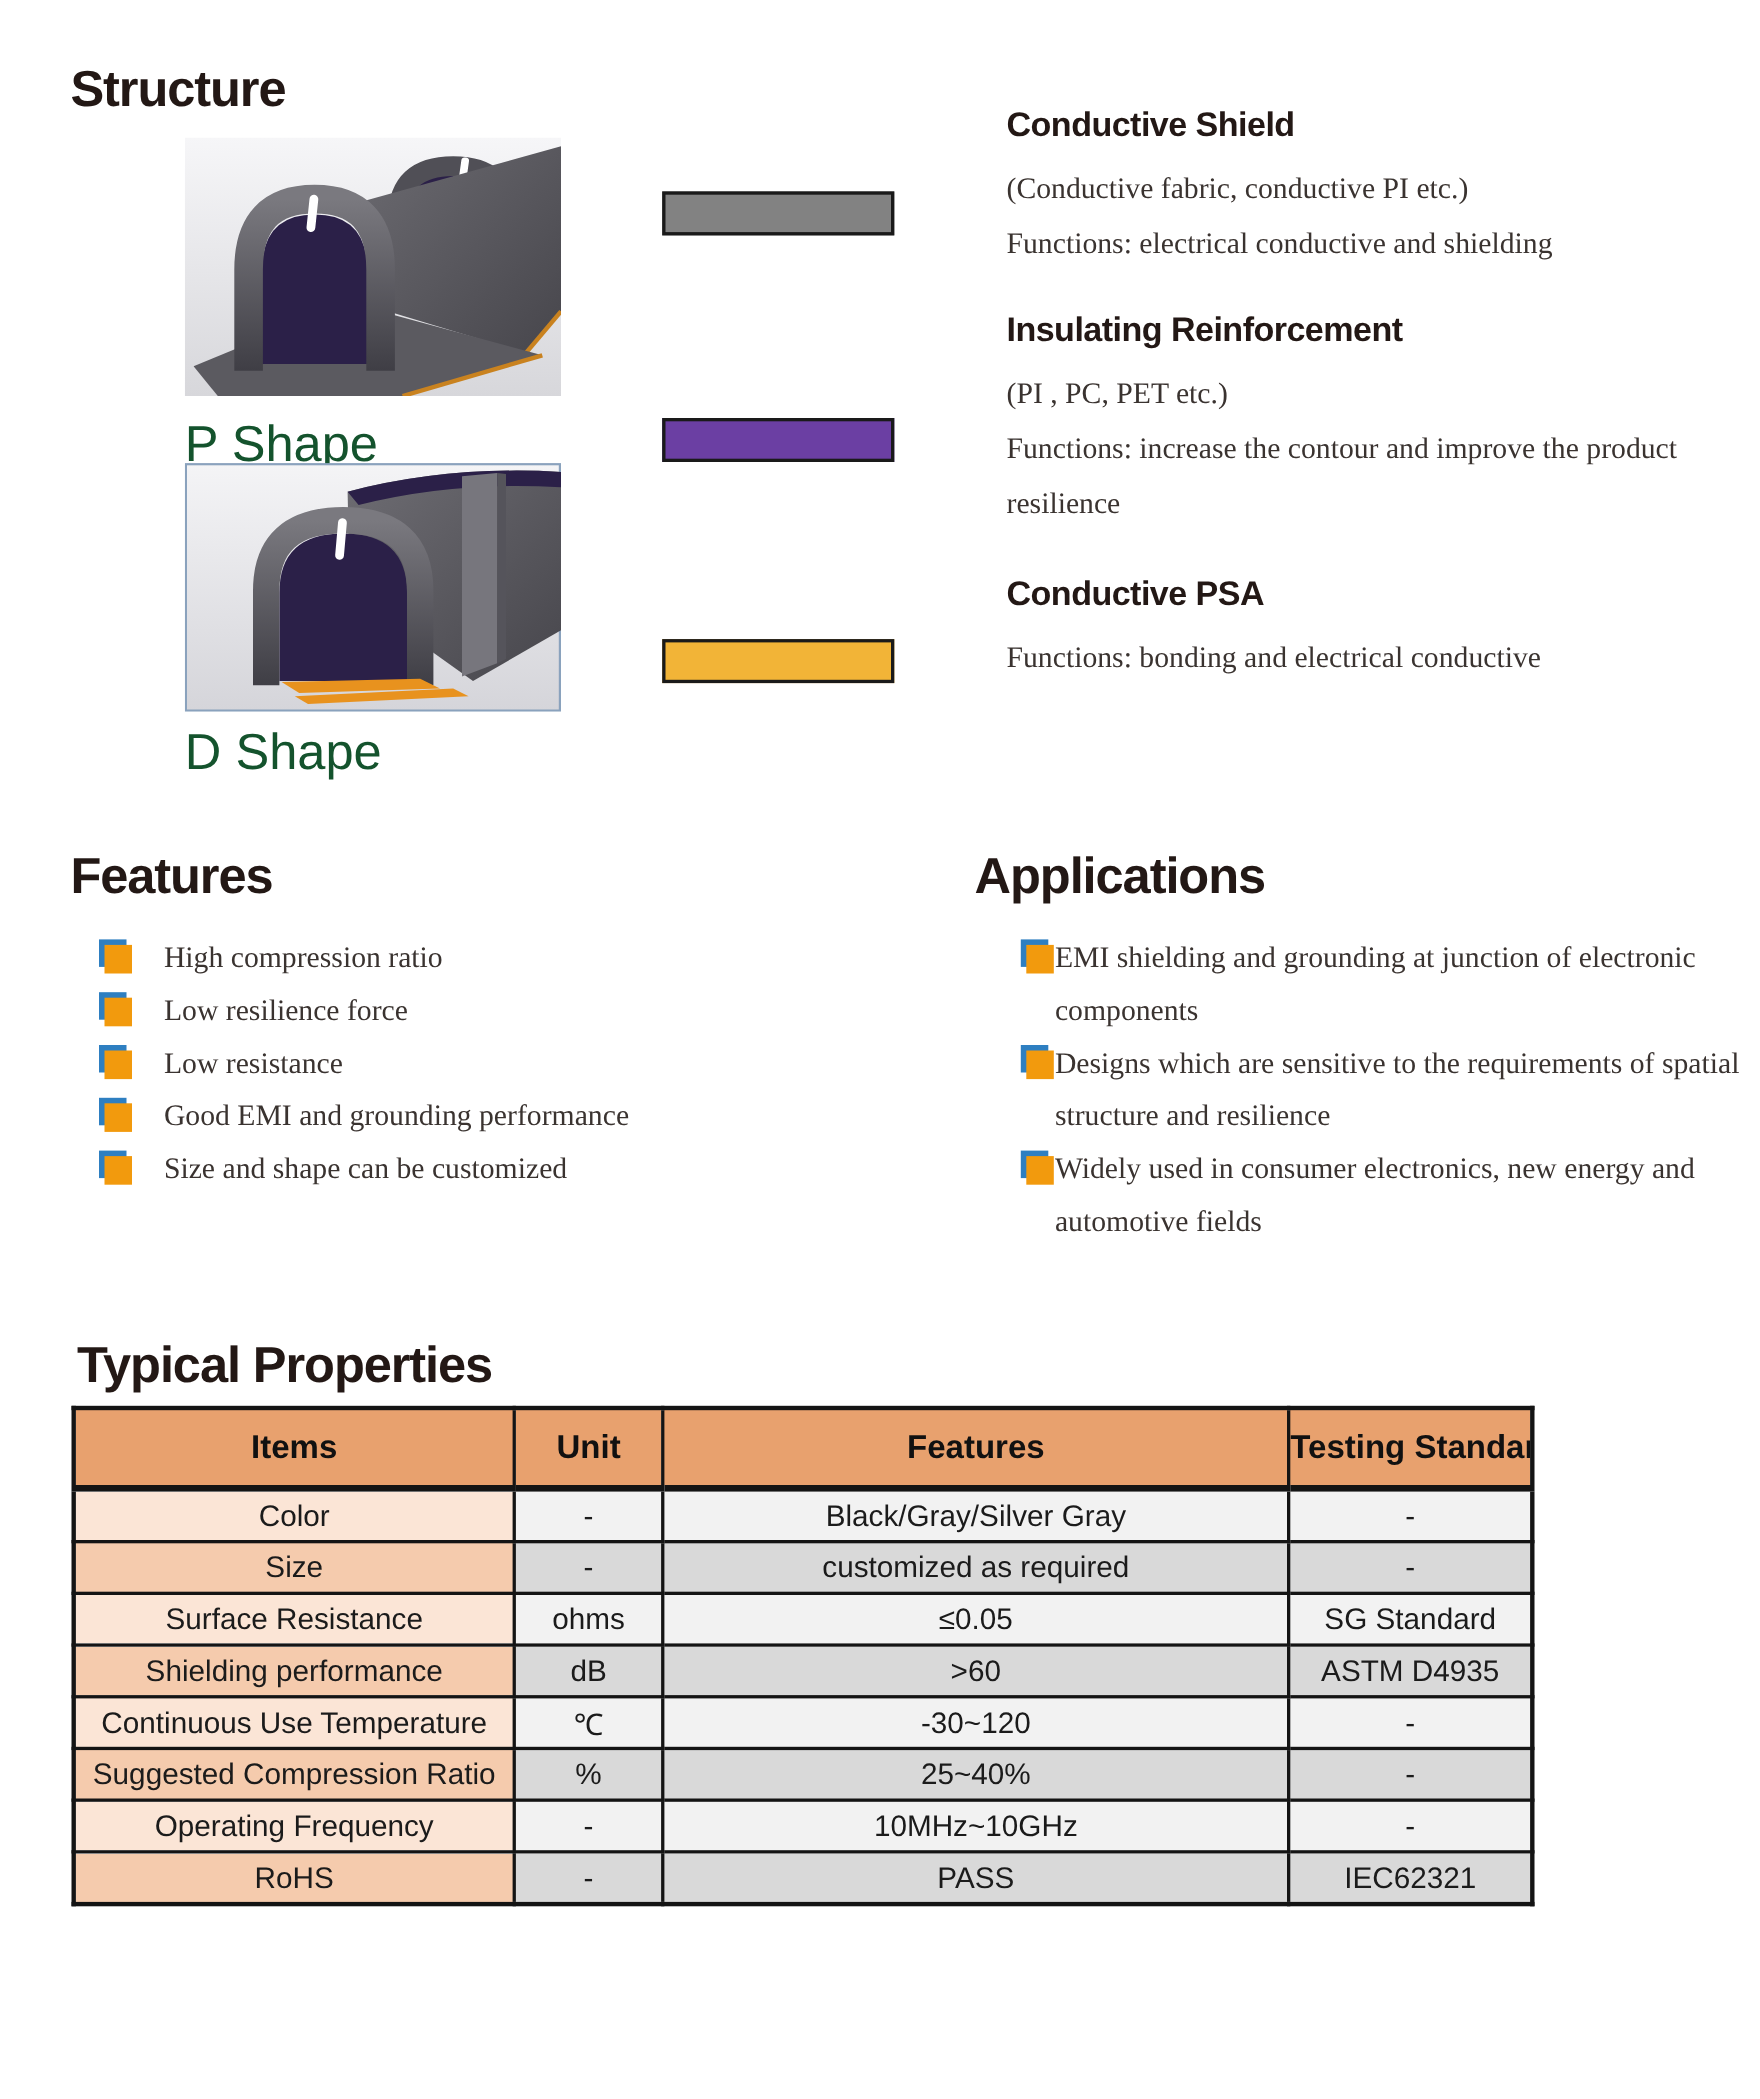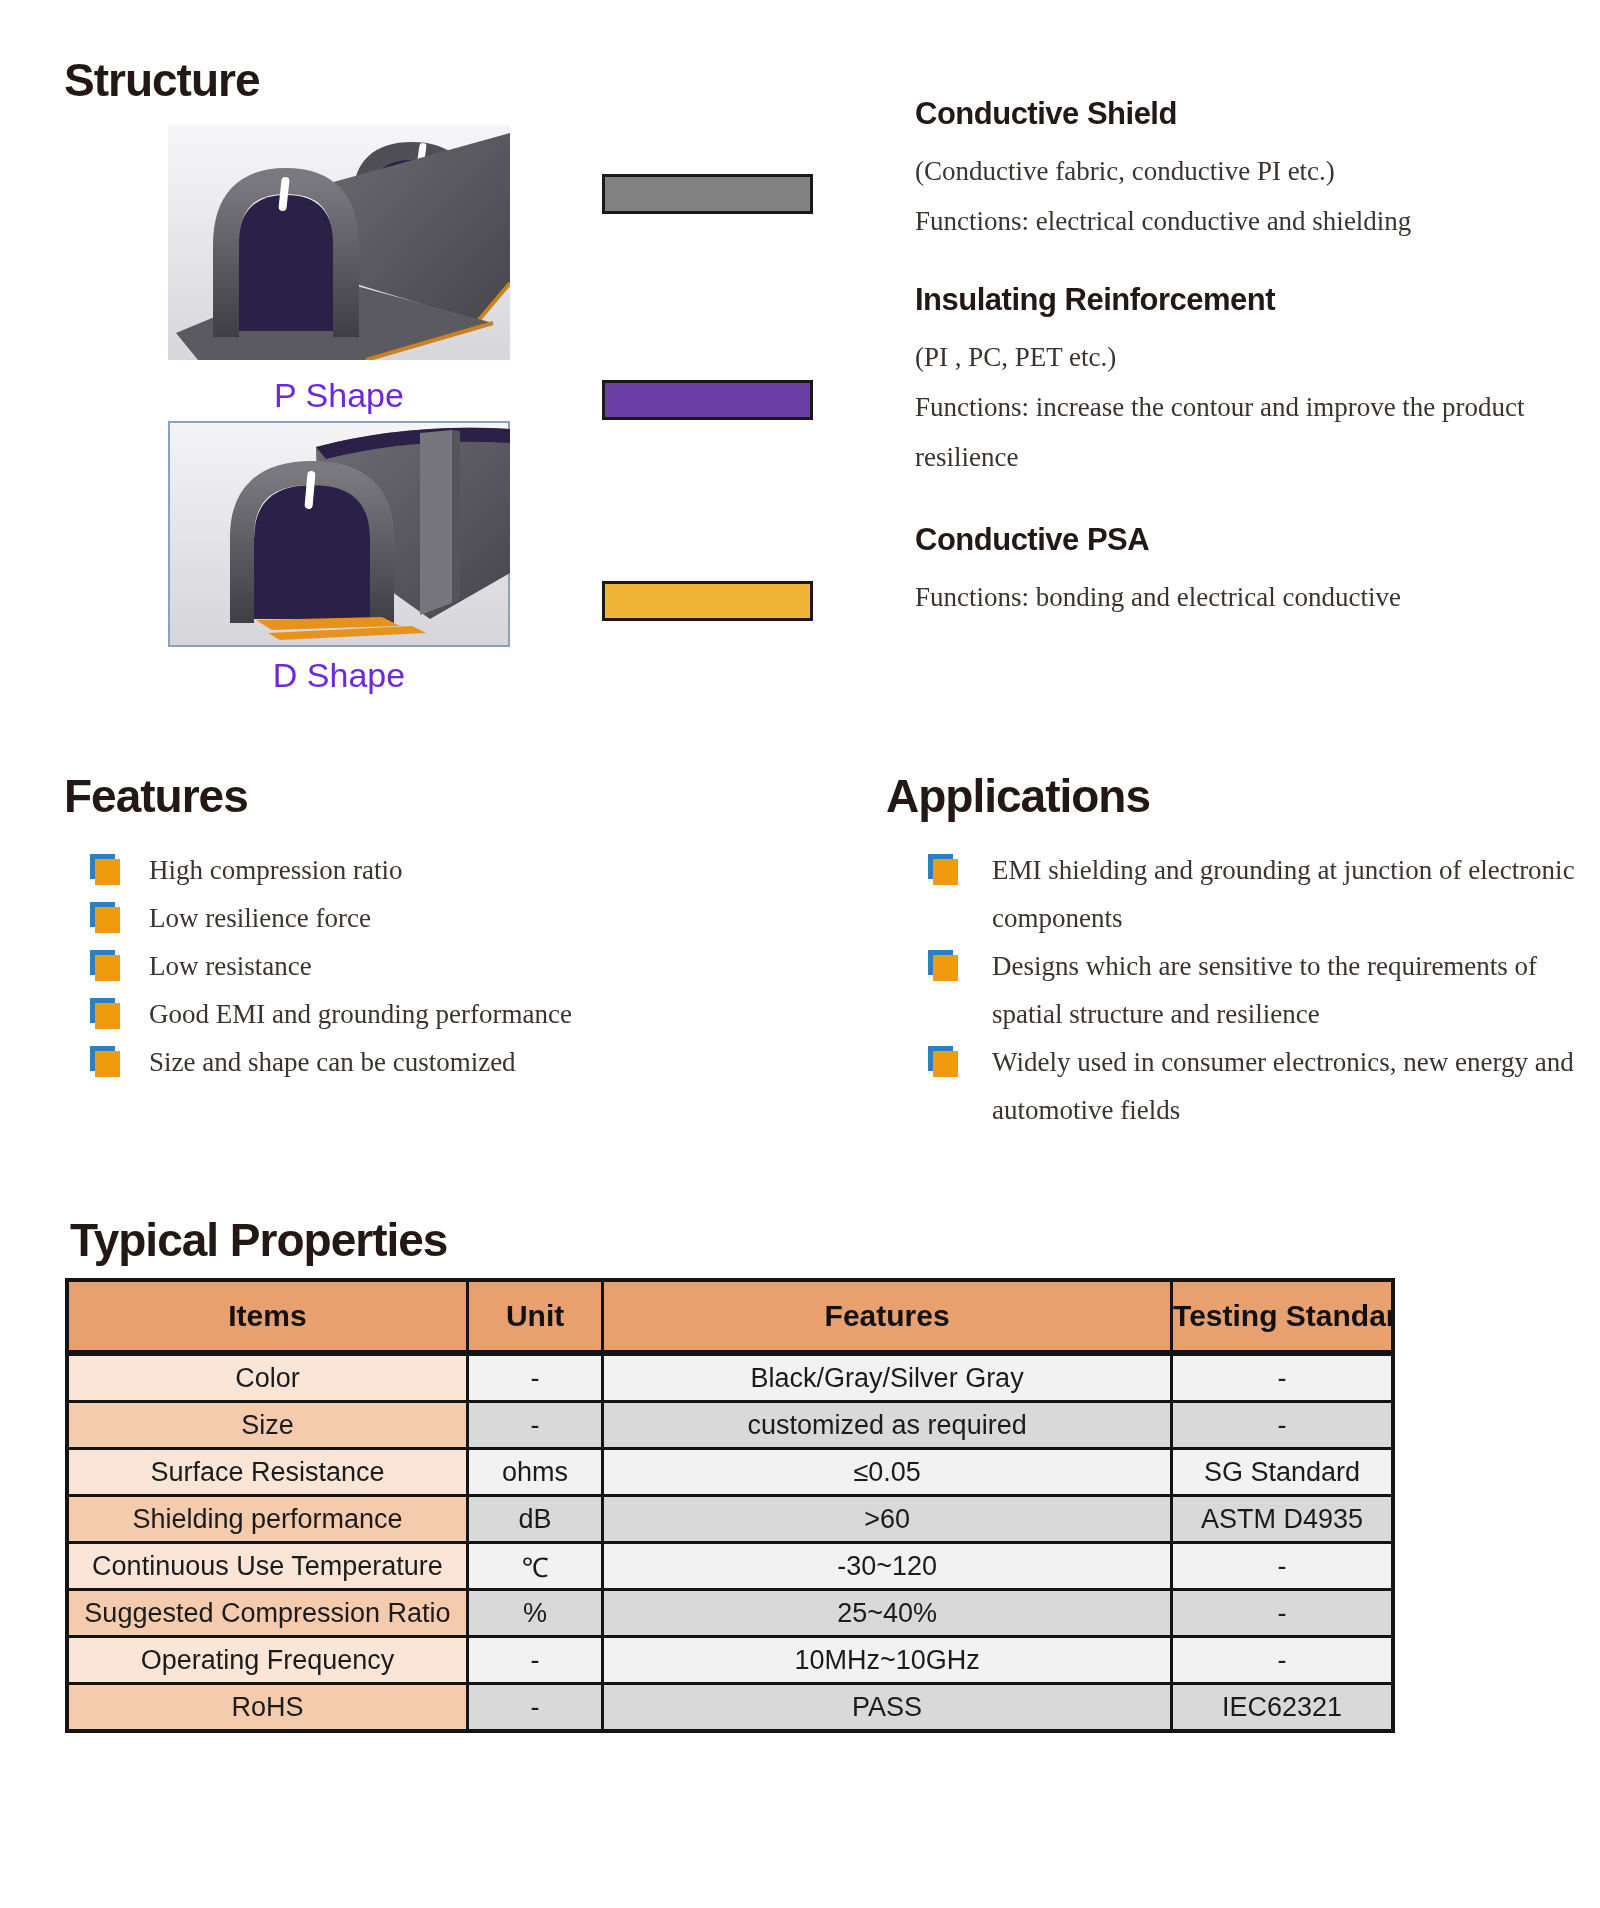--- a/index.html
+++ b/index.html
@@ -15,22 +15,22 @@
   #title-features{left:64px;top:738px;}
   #title-applications{left:886px;top:738px;}
   #title-properties{left:70px;top:1182px;}
 
   
   .render-box{position:absolute;left:168px;width:342px;}
   #p-render{top:125px;height:235px;}
   #d-render{top:421px;height:226px;}
   .render-box svg{display:block;width:100%;height:100%;}
   .shape-caption{
-    position:absolute;left:168px;width:342px;text-align:center;
-    font-size:34px;color:#6d28d9;font-family:"Liberation Sans",sans-serif;
+    position:absolute;left:168px;width:342px;text-align:left;
+    font-size:46px;color:#14532d;font-family:"Liberation Sans",sans-serif;
   }
   #p-caption{top:376px;}
   #d-caption{top:656px;}
 
   
   .swatch{position:absolute;left:602px;width:205px;height:34px;border:3px solid #1a1a1a;}
   #swatch-shield{top:174px;background:var(--swatch-gray);}
   #swatch-insulating{top:380px;background:var(--swatch-purple);}
   #swatch-psa{top:581px;background:var(--swatch-yellow);}
 
@@ -47,21 +47,21 @@
   #features-list{left:90px;top:846px;width:640px;}
   #applications-list{left:928px;top:846px;width:665px;}
   .bullet-item{display:flex;align-items:flex-start;}
   .bullet-item .txt{
     font-family:"Liberation Serif",serif;font-size:27px;line-height:48px;color:#3a3330;
   }
   .bullet{position:relative;width:31px;height:32px;flex:0 0 31px;margin-top:8px;}
   .bullet .b-blue{position:absolute;left:0;top:0;width:25px;height:25px;background:var(--bullet-blue);}
   .bullet .b-orange{position:absolute;left:5px;top:5px;width:25px;height:26px;background:var(--bullet-orange);}
   #features-list .txt{margin-left:28px;}
-  #applications-list .txt{margin-left:33px;}
+  #applications-list .txt{}
 
   
   #props-table{
     position:absolute;left:65px;top:1278px;width:1330px;
     border-collapse:collapse;table-layout:fixed;
     border:4px solid var(--table-border);
   }
   #props-table th{
     background:var(--table-header-bg);color:#111;
     font-size:30px;font-weight:800;height:68px;

